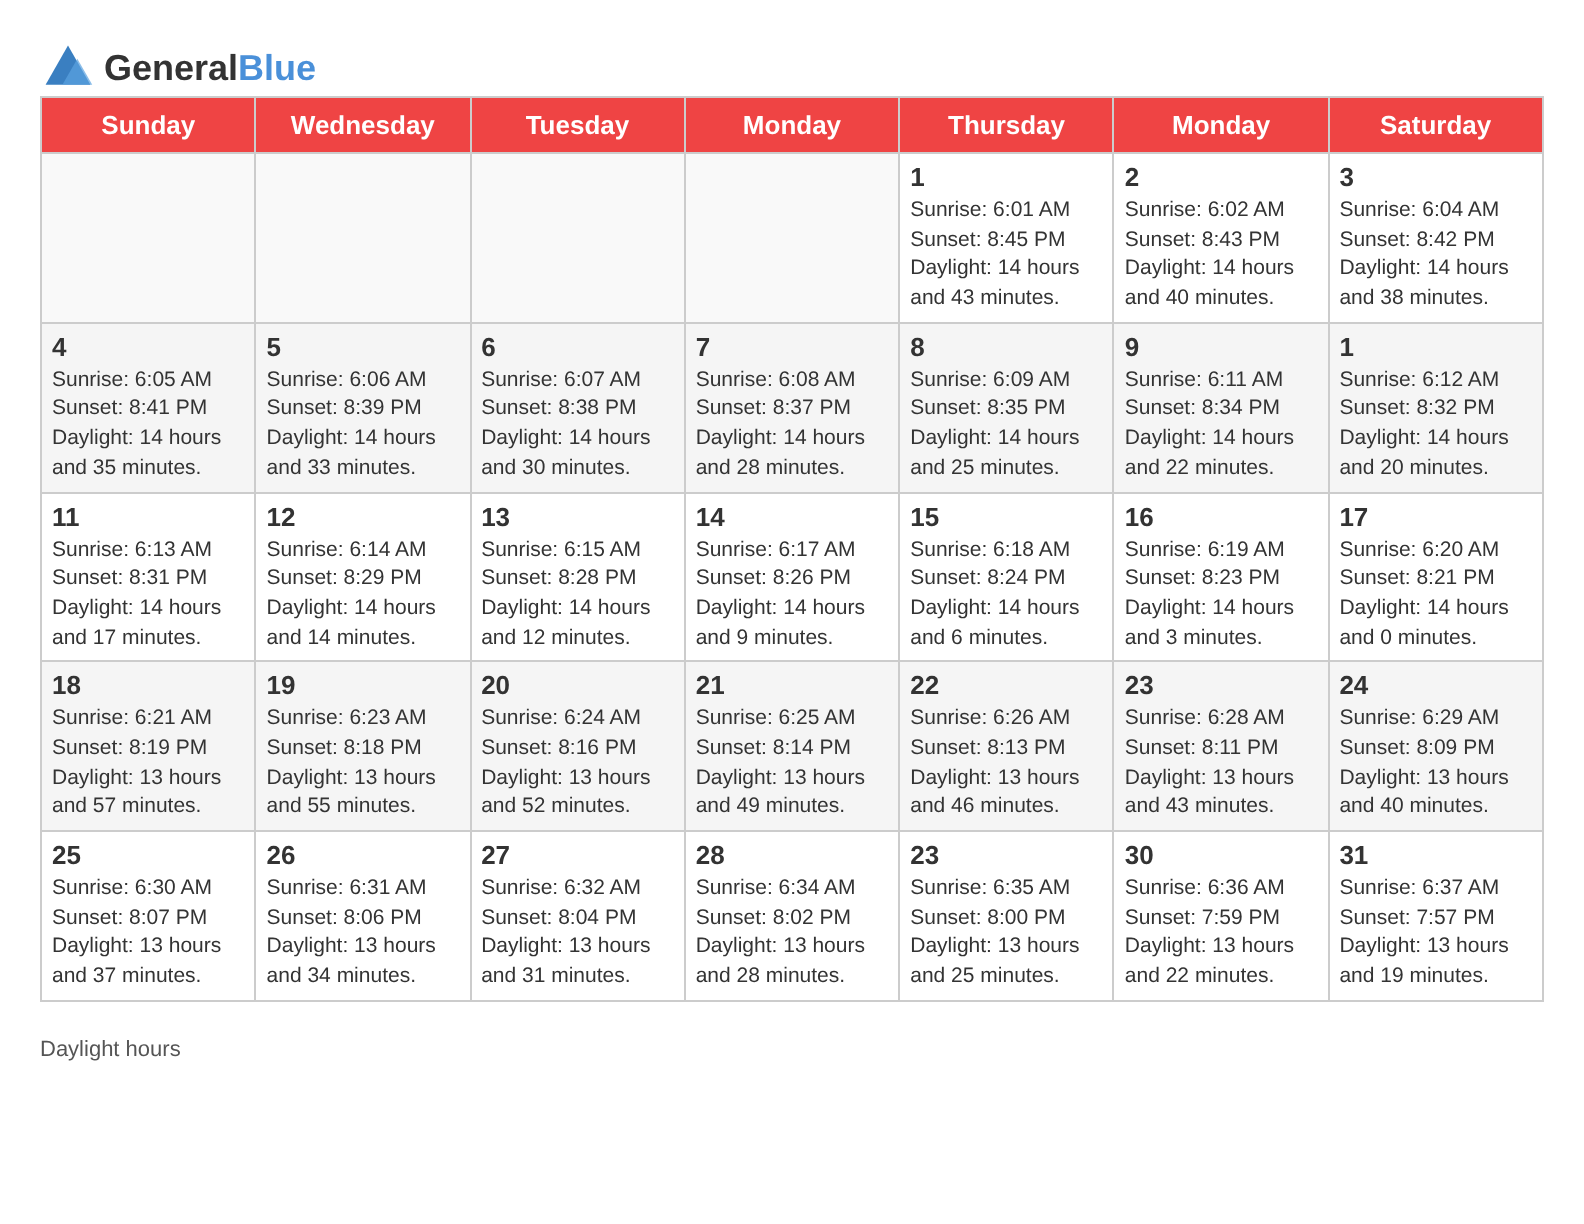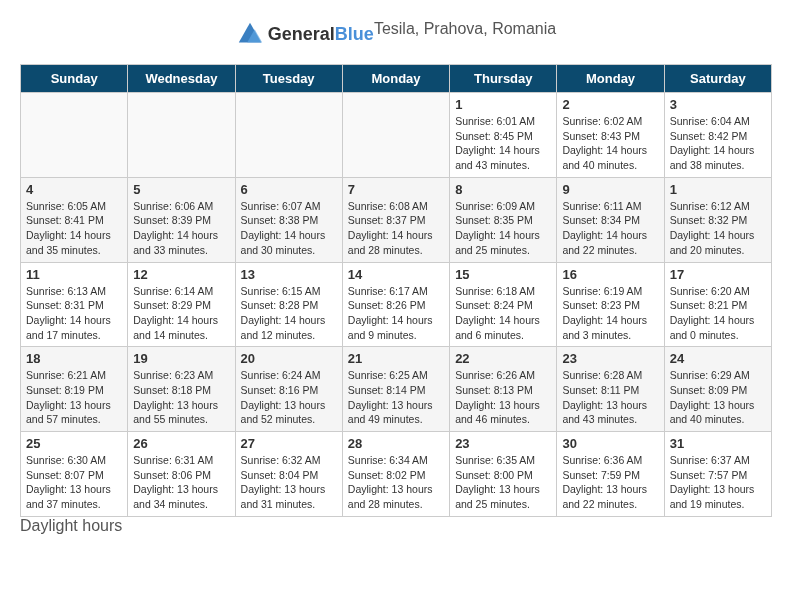--- a/index.html
+++ b/index.html
@@ -5,23 +5,22 @@
     * { box-sizing: border-box; margin: 0; padding: 0; }
     body {
       font-family: Arial, sans-serif;
       background: #fff;
       width: 792px;
       min-height: 612px;
       padding: 20px;
     }
     .header-area {
       display: flex;
-      justify-content: center;
+      justify-content: flex-start;
       align-items: flex-start;
-      margin-bottom: 16px;
     }
     .logo {
       display: flex;
       align-items: center;
       gap: 4px;
     }
     .logo-icon {
       width: 28px;
       height: 28px;
     }
@@ -35,21 +34,21 @@
     }
     .location {
       font-size: 16px;
       color: #555;
     }
     .calendar {
       width: 100%;
       border-collapse: collapse;
     }
     .calendar th {
-      background-color: #0c4a6e;
+      background-color: #ef4444;
       color: #fff;
       text-align: center;
       padding: 6px 4px;
       font-size: 13px;
       border: 1px solid #ccc;
     }
     .calendar td {
       border: 1px solid #ccc;
       vertical-align: top;
       padding: 4px 5px;
@@ -70,40 +69,39 @@
       font-weight: bold;
       display: block;
       margin-bottom: 2px;
     }
     .day-info {
       font-size: 10.5px;
       line-height: 1.4;
       color: #333;
     }
     .footer-note {
-      margin-top: 0;
-      font-size: 16px;
+      margin-top: 18px;
+      font-size: 11px;
       color: #555;
     }
   </style>
 </head>
 <body>
 
 <div class="header-area">
   <div class="logo">
     <svg class="logo-icon" viewBox="0 0 30 30">
       <polygon points="15,3 27,24 3,24" fill="#3a7fc1"></polygon>
       <polygon points="20,10 28,24 12,24" fill="#5ba3e0" opacity="0.7"></polygon>
     </svg>
     <div>
       <span style="font-size:18px;font-weight:bold;color:#333;">General</span><span style="font-size:18px;font-weight:bold;color:#4a90d9;">Blue</span>
     </div>
   </div>
   <div class="title-area">
-    <div class="location">Tesila, Prahova, Romania</div>
   </div>
 </div>
 
 <table class="calendar">
   <thead>
     <tr>
     <th>Sunday</th>
         <th>Wednesday</th>
         <th>Tuesday</th>
         <th>Monday</th>

